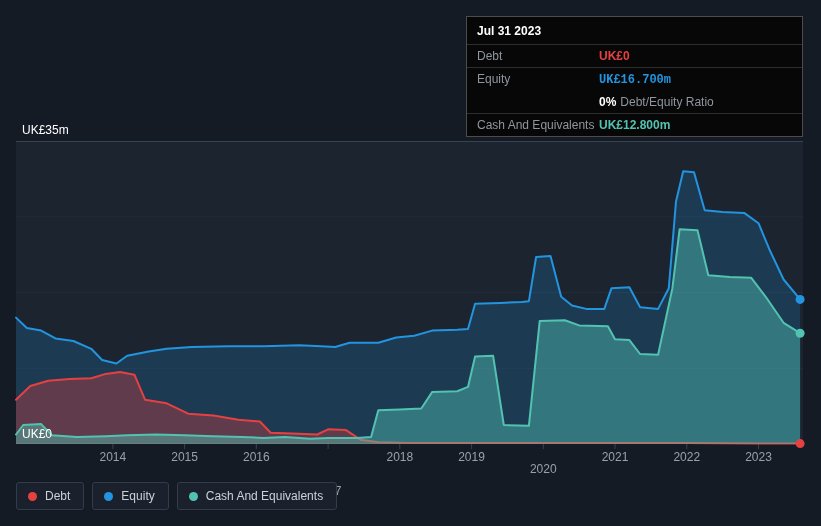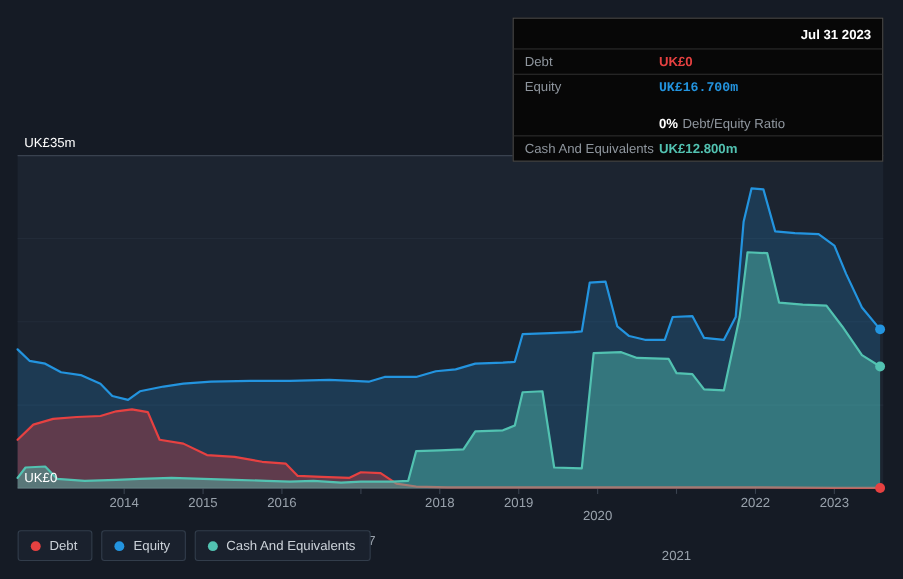--- a/index.html
+++ b/index.html
@@ -2,26 +2,26 @@
 <html><head>
 <meta charset="utf-8">
 <style>
   html,body{margin:0;padding:0;background:#151b25;}
   .stage{position:relative;width:821px;height:526px;background:#151b25;overflow:hidden;
          font-family:"Liberation Sans",sans-serif;-webkit-font-smoothing:antialiased;}
 
   
   .tooltip{position:absolute;left:466px;top:16px;width:337px;box-sizing:border-box;
            background:#070707;border:1px solid #4c4c4c;font-size:12px;z-index:5;}
-  .tt-title{padding:7px 10px 6px;color:#ffffff;font-weight:bold;border-bottom:1px solid #2d2d2d;text-align:right;}
+  .tt-title{padding:7px 10px 6px;color:#ffffff;font-weight:bold;border-bottom:1px solid #2d2d2d;}
   .tt-row{display:flex;align-items:flex-start;padding:4px 10px;border-bottom:1px solid #2d2d2d;}
   .tt-row.last{border-bottom:none;}
   .tt-label{width:122px;flex:none;color:#8f969e;}
   .tt-value{font-weight:bold;}
-  .tt-ratio{margin-top:18px;color:#8f969e;}
+  .tt-ratio{margin-top:8px;color:#8f969e;}
   .tt-ratio .pct{color:#ffffff;font-weight:bold;margin-right:4px;}
 
   
   .y-label{position:absolute;left:22px;color:#ffffff;font-size:12px;z-index:2;}
   .y-label.top{top:123px;}
   .y-label.bottom{top:427px;}
   #x-labels span{position:absolute;top:450px;transform:translateX(-50%);
                  color:#98a1ab;font-size:12px;white-space:nowrap;}
 
   
@@ -95,21 +95,21 @@
     </svg>
 
   <div id="x-labels">
       <span style="left: 112.851px;">2014</span>
       <span style="left: 184.592px;">2015</span>
       <span style="left: 256.333px; text-align: right;">2016</span>
       <span style="left: 328.074px; margin-top: 34px;">2017</span>
       <span style="left: 399.815px;">2018</span>
       <span style="left: 471.556px;">2019</span>
       <span style="left: 543.297px; margin-top: 12px;">2020</span>
-      <span style="left: 615.038px; margin-top: 48px;">2021</span>
+      <span style="left: 615.038px;">2021</span>
       <span style="left: 686.779px;">2022</span>
       <span style="left: 758.521px;">2023</span>
     </div>
 
   <div class="legend">
     <div class="legend-item">
       <span class="legend-dot" style="background: rgb(230, 65, 65);"></span>
       <span>Debt</span>
     </div>
     <div class="legend-item">

